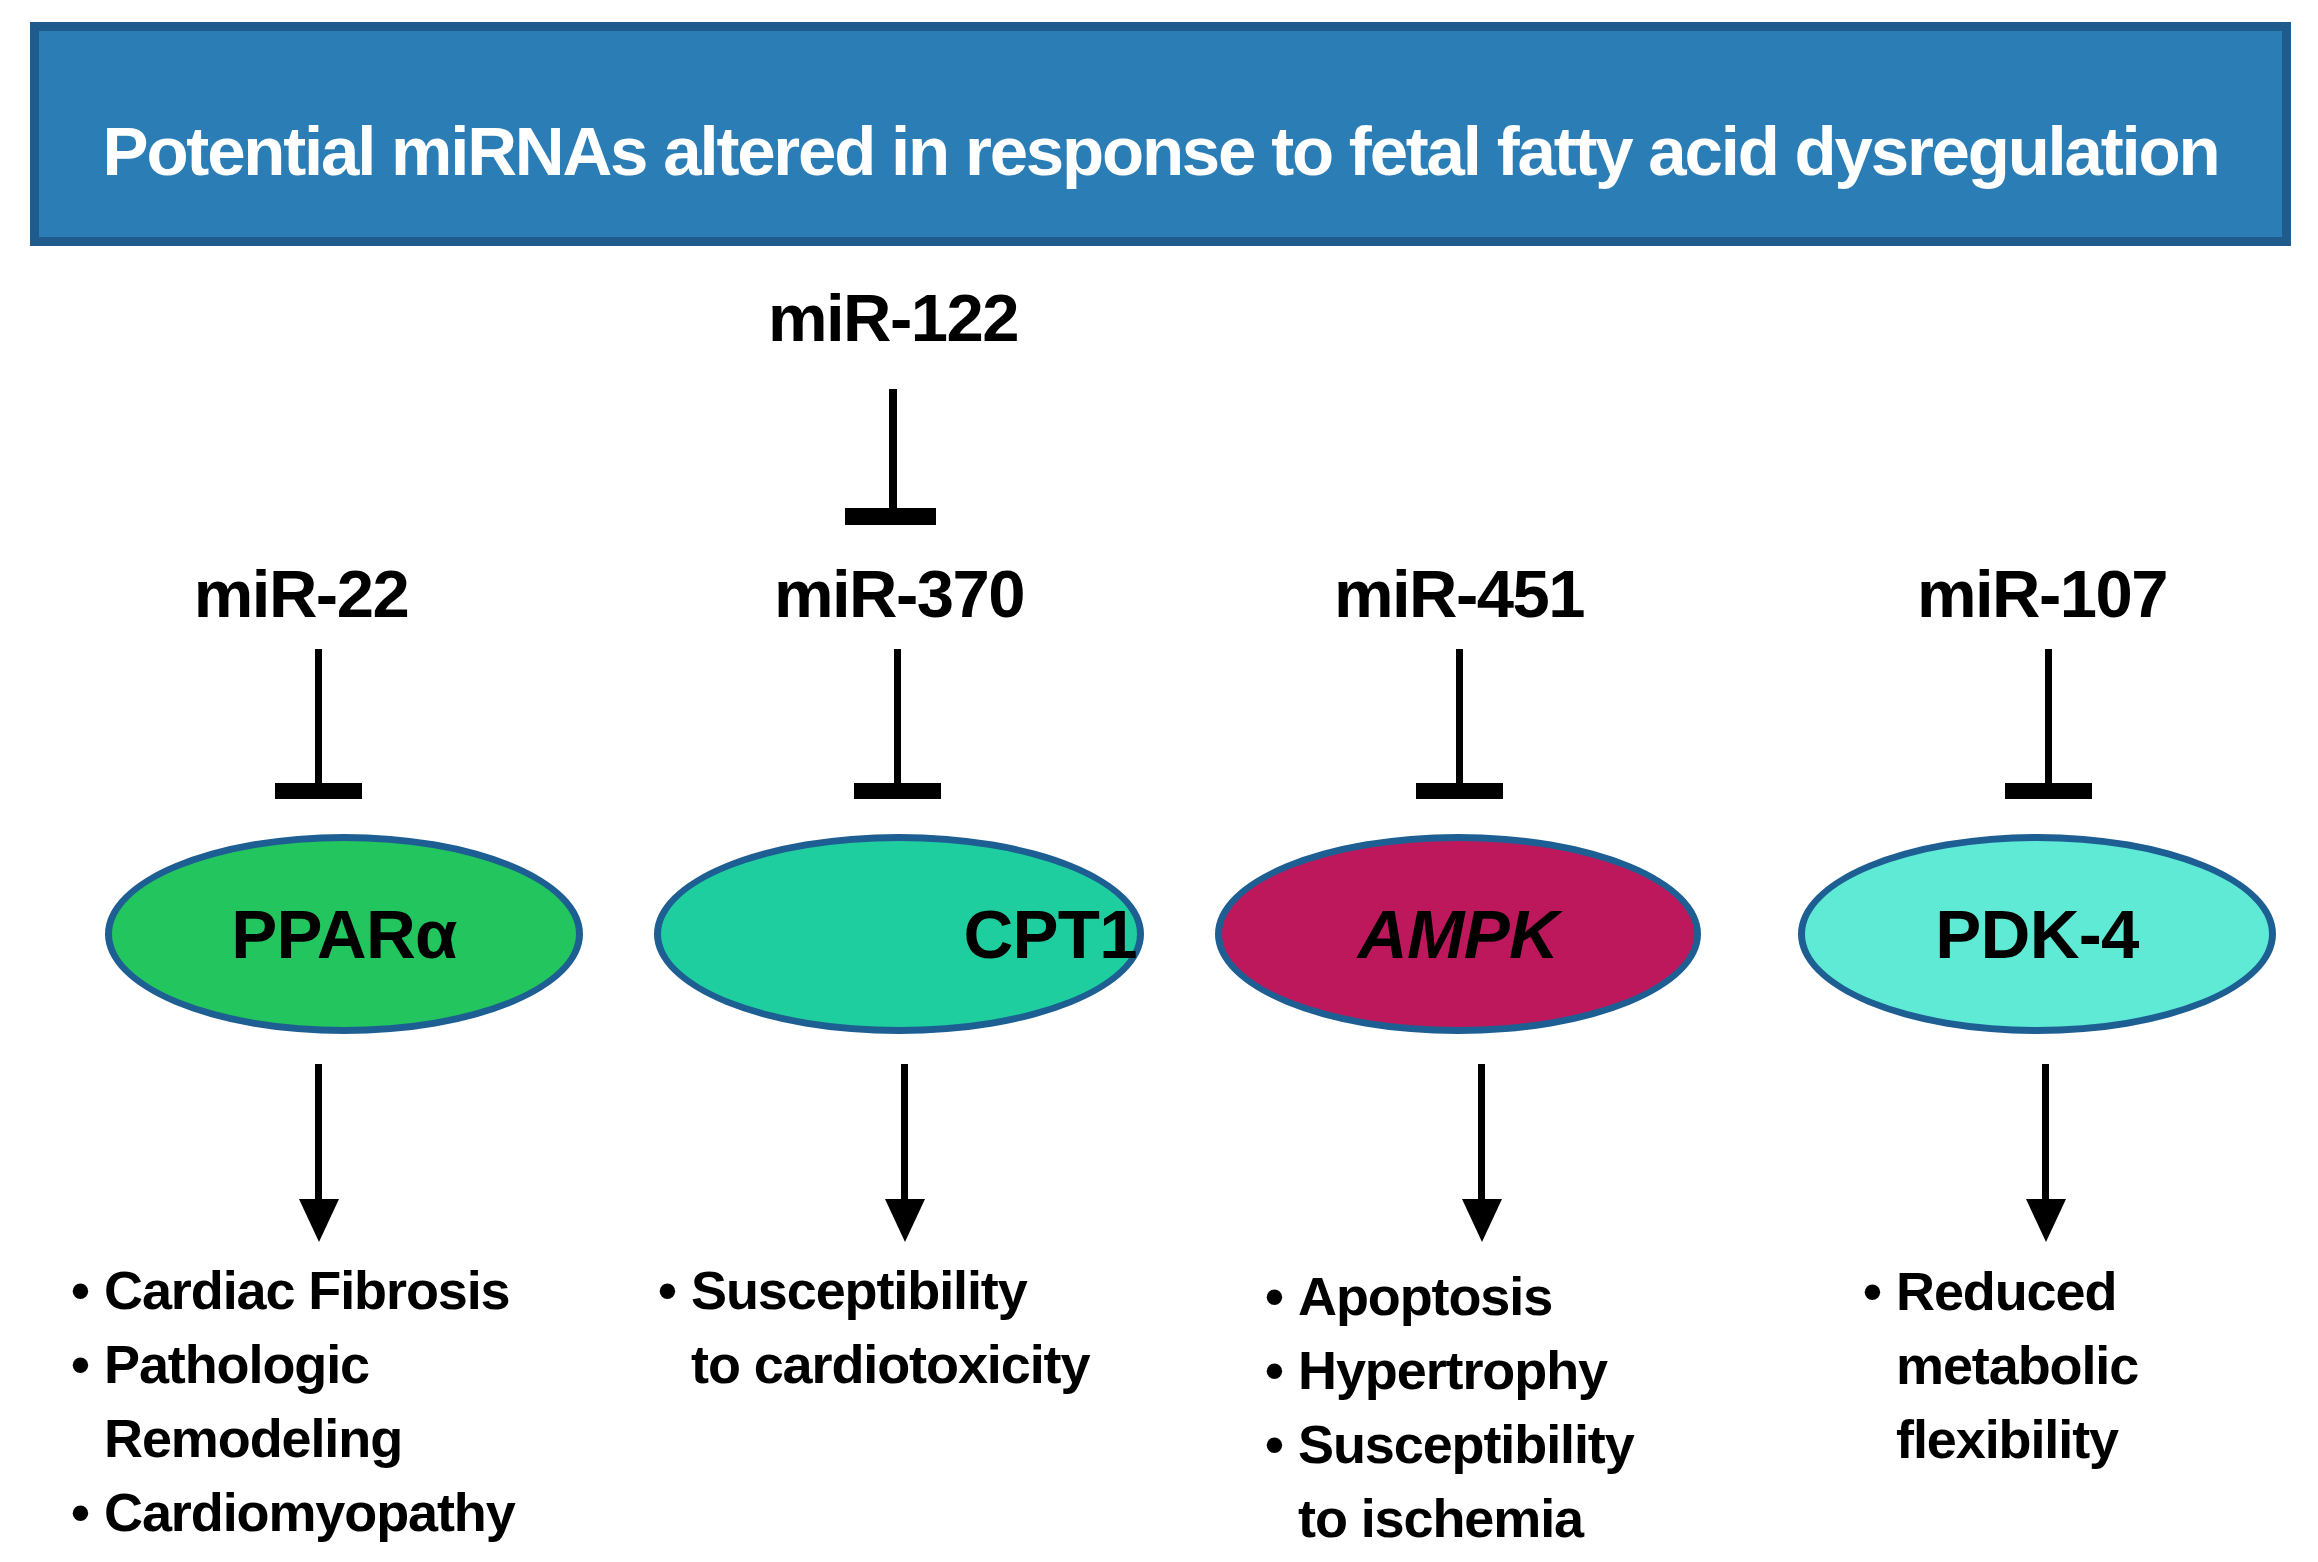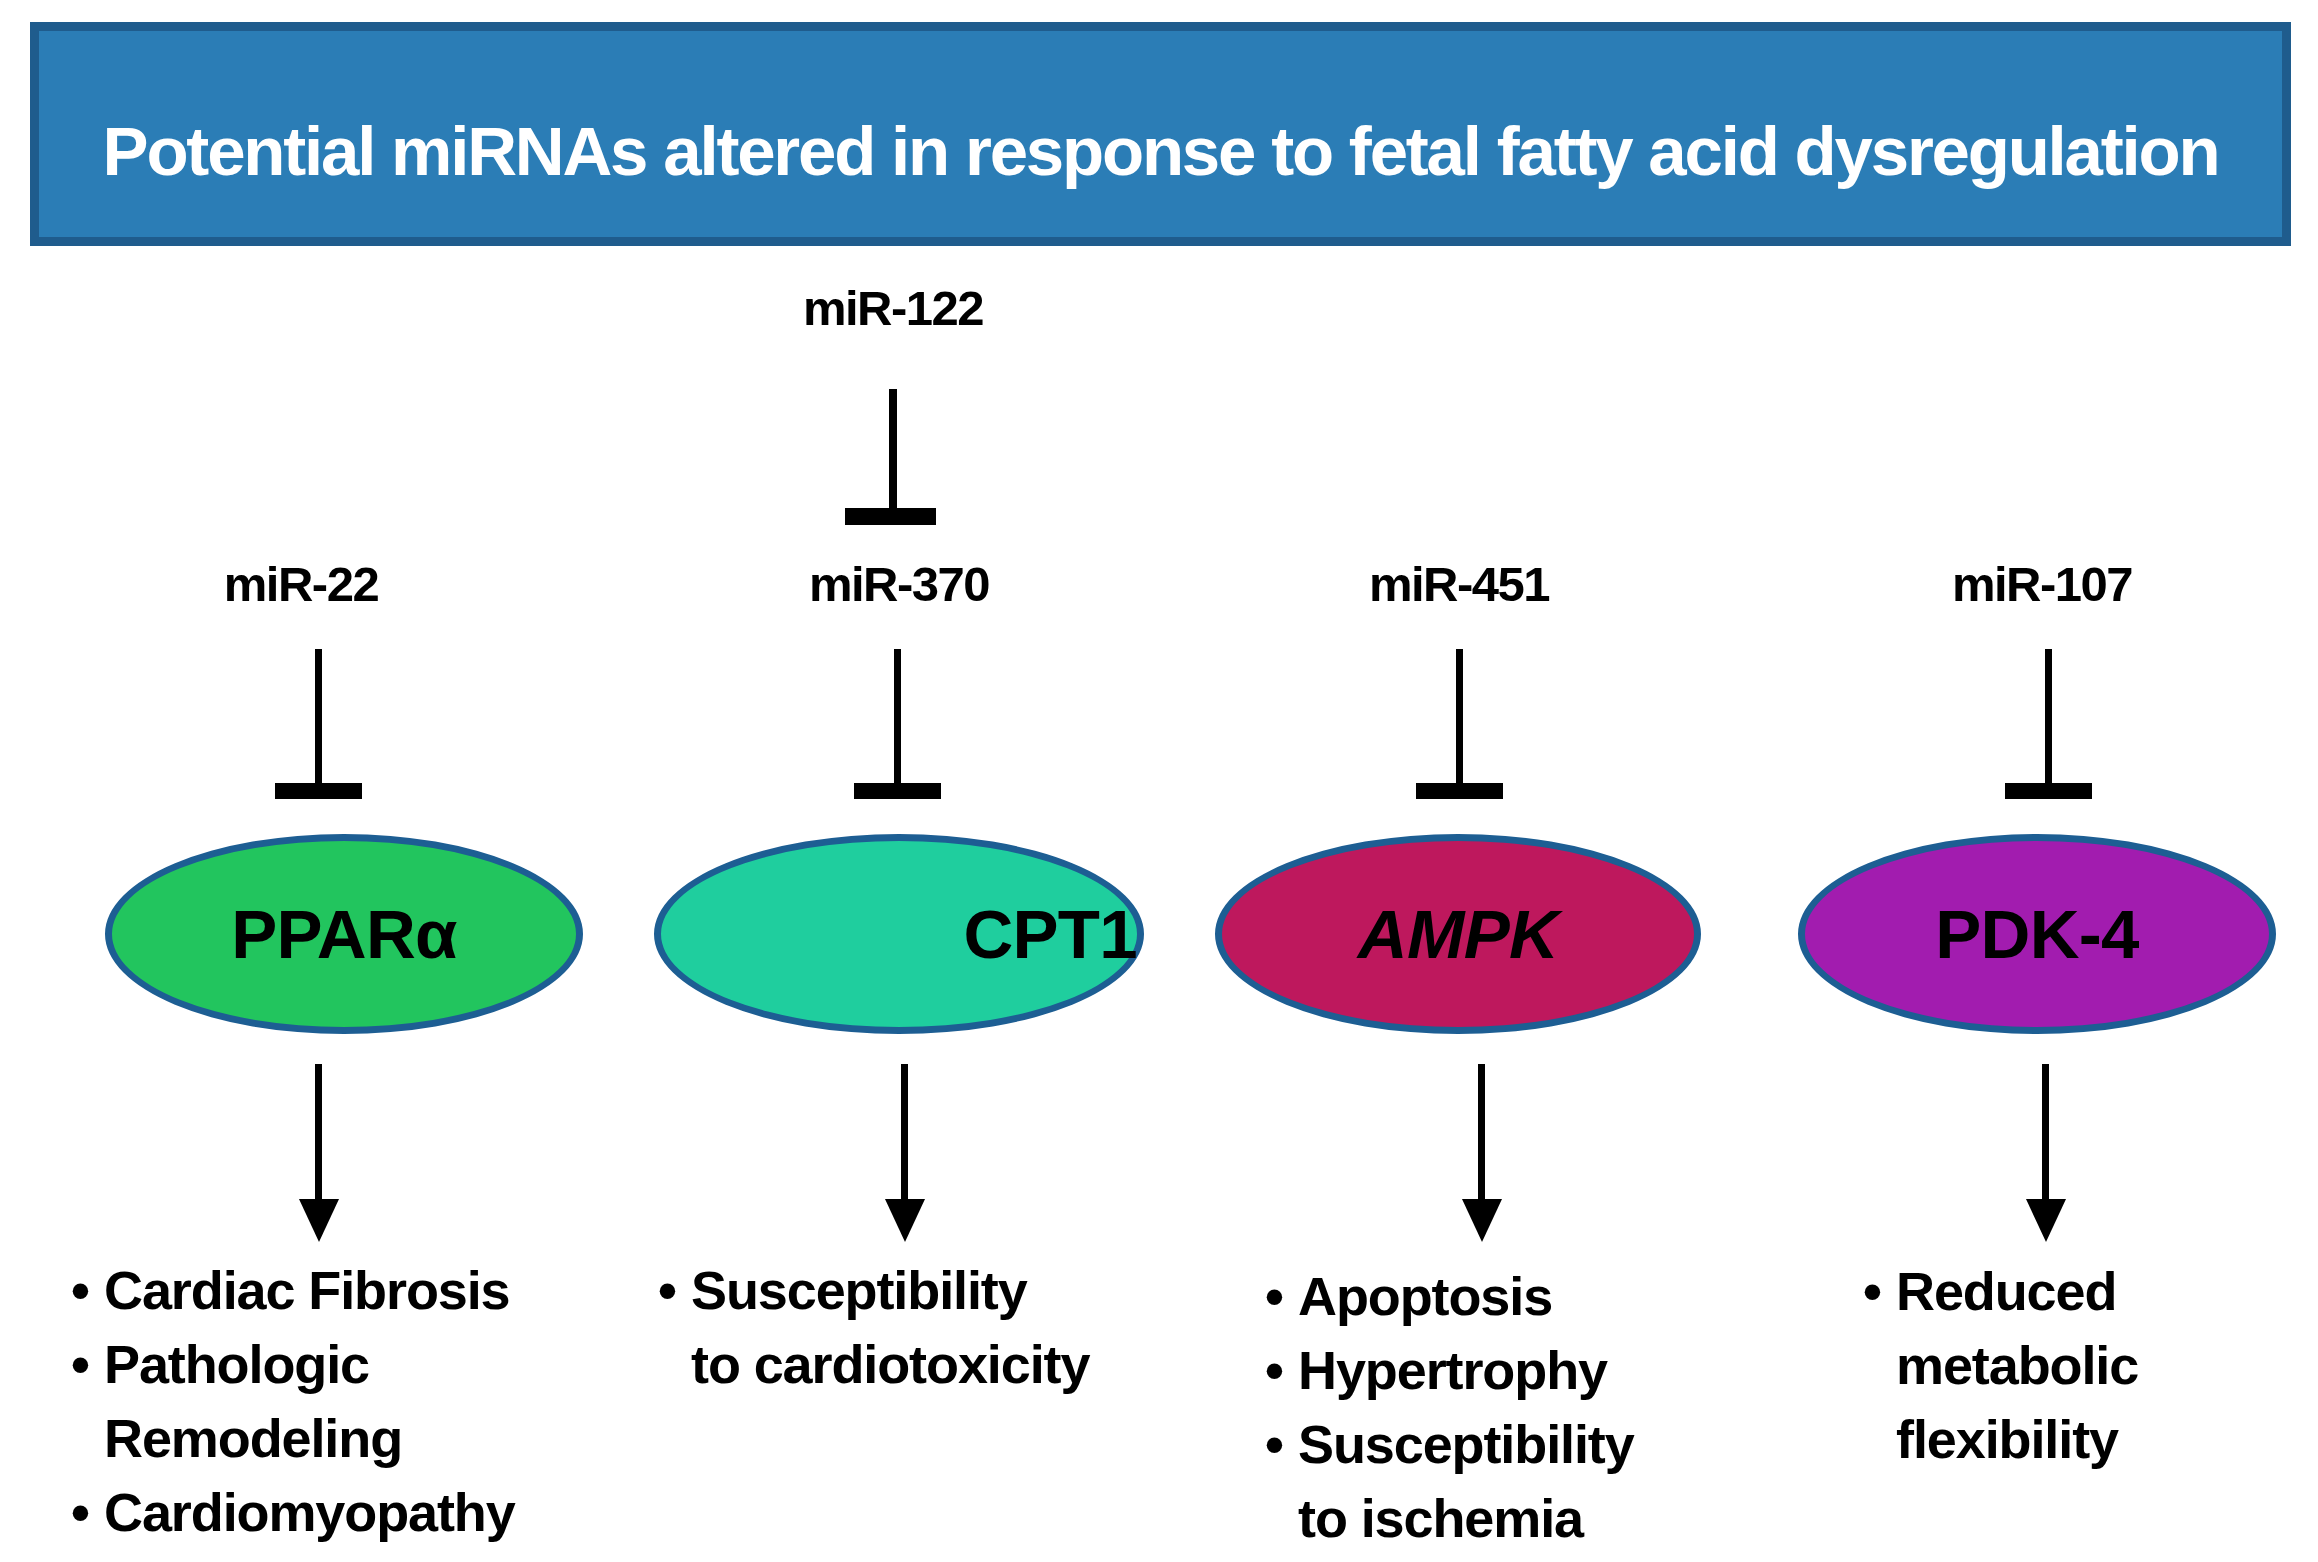--- a/index.html
+++ b/index.html
@@ -28,21 +28,21 @@
     font-size:69px;
     letter-spacing:-2.2px;
     color:#ffffff;
     white-space:nowrap;
   }
   
   .mirna-label{
     position:absolute;
     width:344px;
     text-align:center;
-    font-size:49px;
+    font-size:67px;
     letter-spacing:-1.5px;
     line-height:1.05;
     white-space:nowrap;
   }
   
   .vline{position:absolute;background:#000;}
   .tcap{position:absolute;background:#000;}
   
   .node{
     position:absolute;
@@ -109,21 +109,21 @@
 
   <div class="node" style="left: 105px; width: 478px; background-color: #22c55e; border-color: rgb(29, 94, 147);">
     <span>PPARα</span>
   </div>
   <div class="node" style="left: 654px; width: 490px; background-color: rgb(31, 206, 158); border-color: rgb(29, 94, 147); justify-content: flex-end;">
     <span>CPT1</span>
   </div>
   <div class="node" style="left: 1215px; width: 486px; background-color: #be185d; border-color: rgb(29, 94, 147); font-style: italic;">
     <span>AMPK</span>
   </div>
-  <div class="node" style="left: 1798px; width: 478px; background-color: #a21caf; border-color: rgb(29, 94, 147); text-align: right;">
+  <div class="node" style="left: 1798px; width: 478px; background-color: #5eead4; border-color: rgb(29, 94, 147); text-align: right;">
     <span>PDK-4</span>
   </div>
 
   <div class="arrow-shaft" style="left:315px;"></div>
   <div class="arrow-head" style="left:299px;"></div>
 
   <div class="arrow-shaft" style="left:901px;"></div>
   <div class="arrow-head" style="left:885px;"></div>
 
   <div class="arrow-shaft" style="left:1478px;"></div>

